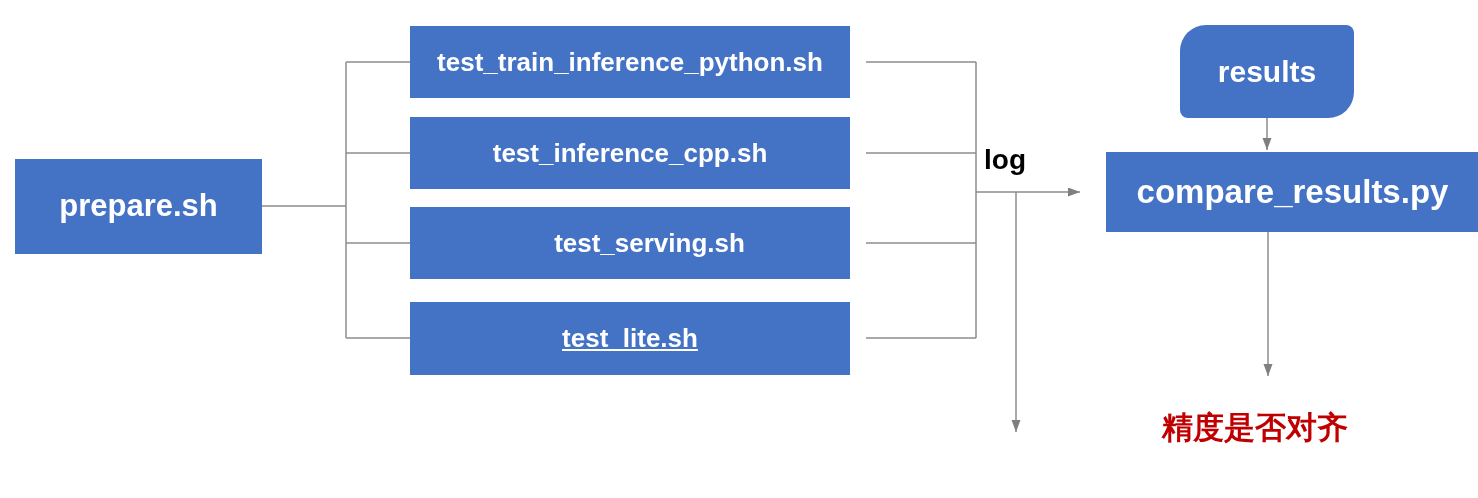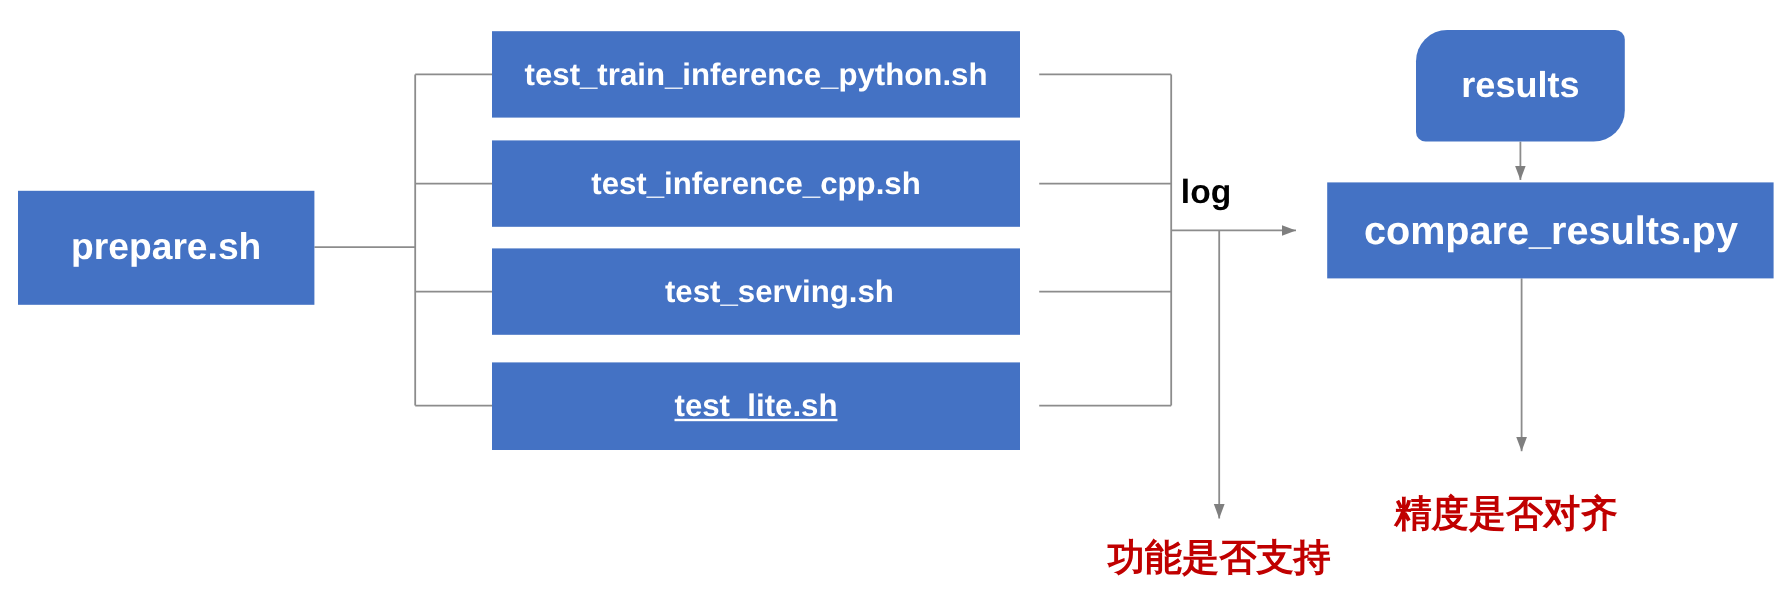--- a/index.html
+++ b/index.html
@@ -111,15 +111,14 @@
   <div class="node node-test node-test-4">test_lite.sh</div>
 
   <div class="node node-results">results</div>
 
   <div class="node node-compare">compare_results.py</div>
 
   <div class="edge-label-log">log</div>
 
   <div class="annotation annotation-accuracy">精度是否对齐</div>
 
-  <div class="annotation annotation-feature">功能是否支持</div>
 
 </div>
 
 </body></html>

